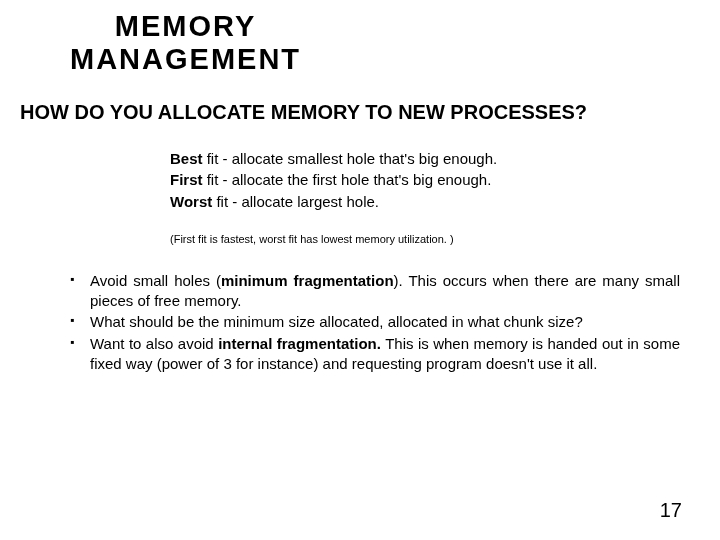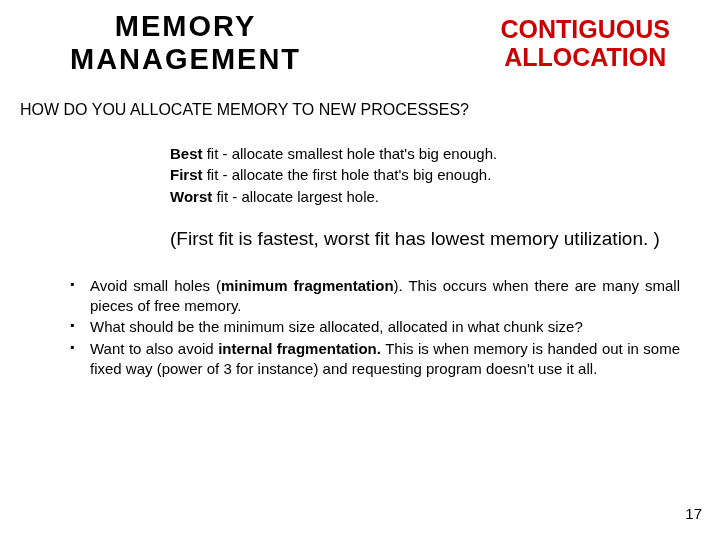--- a/index.html
+++ b/index.html
@@ -28,36 +28,36 @@
   }
   .title-right {
     font-size: 25px;
     font-weight: bold;
     color: #cc0000;
     text-align: center;
     line-height: 1.15;
     padding-right: 20px;
   }
   .question {
-    font-size: 16px;
-    font-weight: normal;
+    font-size: 20px;
+    font-weight: bold;
     margin-bottom: 24px;
     margin-left: -10px;
   }
   .fit-list {
     margin-left: 140px;
     font-size: 15px;
     line-height: 1.45;
     margin-bottom: 20px;
   }
   .fit-item { }
   .fit-bold { font-weight: bold; }
   .fit-note {
     margin-left: 140px;
-    font-size: 19px;
+    font-size: 11px;
     margin-bottom: 26px;
   }
   .bullets {
     list-style: none;
     margin-left: 40px;
     margin-right: 10px;
     font-size: 15px;
     line-height: 1.35;
   }
   .bullets li {
@@ -70,35 +70,31 @@
     content: "▪";
     position: absolute;
     left: 0;
     top: 0;
     font-size: 12px;
   }
   .bold { font-weight: bold; }
   .pagenum {
     position: absolute;
     bottom: 18px;
-    right: 18px;
-    font-size: 15px;
+    right: 38px;
+    font-size: 20px;
   }
 </style>
 </head>
 <body>
 
 <div class="header">
   <div class="title-left">
     <span>MEMORY</span><br>
     <span>MANAGEMENT</span>
-  </div>
-  <div class="title-right">
-    <span>CONTIGUOUS</span><br>
-    <span>ALLOCATION</span>
   </div>
 </div>
 
 <div class="question">HOW DO YOU ALLOCATE MEMORY TO NEW PROCESSES?</div>
 
 <div class="fit-list">
   <div class="fit-item"><span class="fit-bold">Best</span><span> fit - allocate smallest hole that's big enough.</span></div>
   <div class="fit-item"><span class="fit-bold">First</span><span> fit - allocate the first hole that's big enough.</span></div>
   <div class="fit-item"><span class="fit-bold">Worst</span><span> fit - allocate largest hole.</span></div>
 </div>

